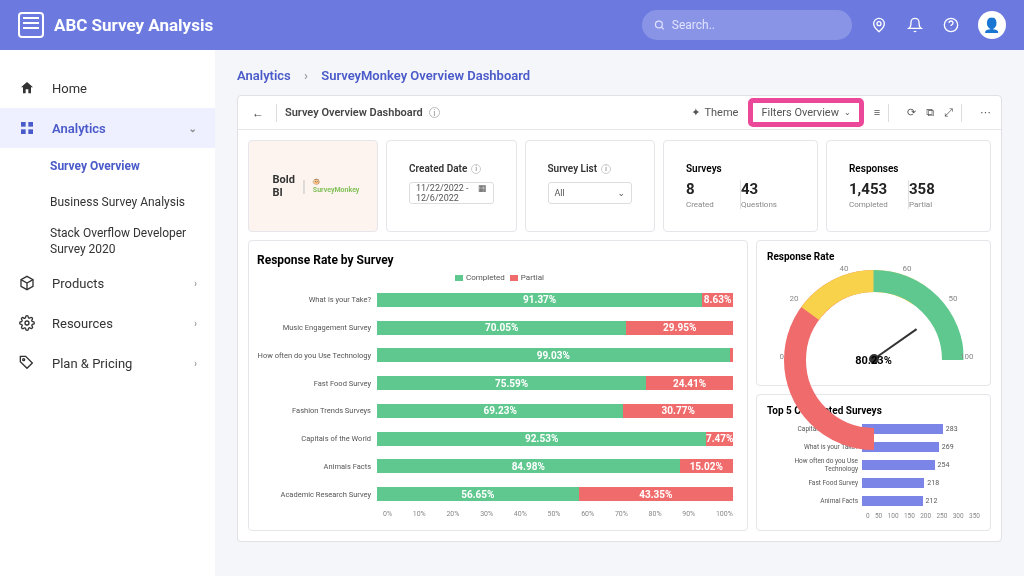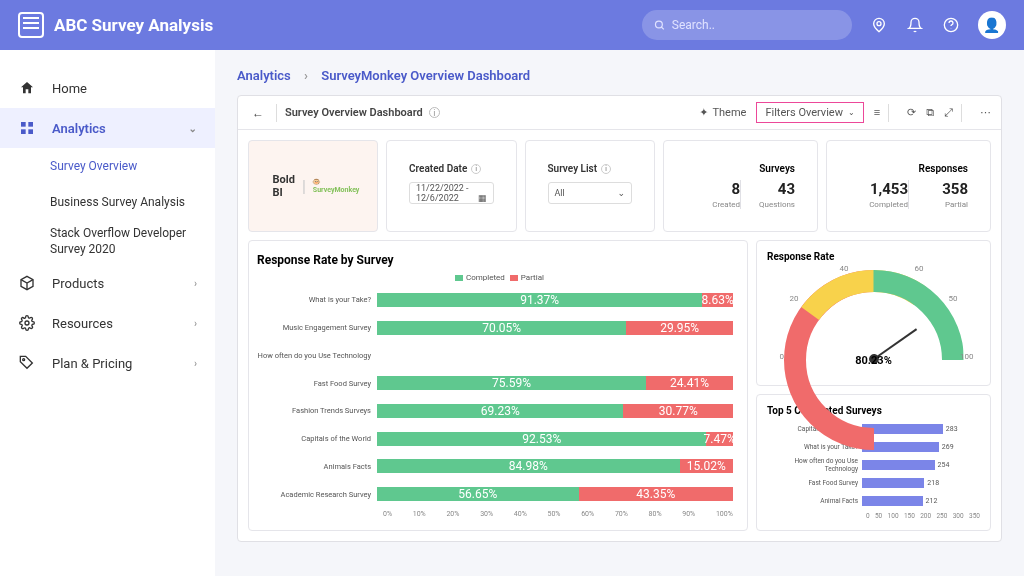--- a/index.html
+++ b/index.html
@@ -13,63 +13,63 @@
 .search input::placeholder{color:#e0e2ff}
 .top-ic{width:18px;height:18px;margin-left:18px;display:flex;align-items:center;justify-content:center}
 .avatar{width:28px;height:28px;border-radius:50%;background:#fff;margin-left:18px;display:flex;align-items:center;justify-content:center;font-size:14px}
 .shell{display:flex;height:526px}
 .sidebar{width:215px;background:#fff;padding-top:18px}
 .snav{display:flex;align-items:center;height:40px;padding:0 18px;font-size:13px;color:#333;cursor:pointer}
 .snav.active{background:#eef0ff;color:#4a5ac9;font-weight:600}
 .snav .ic{width:18px;height:18px;margin-right:16px;display:flex;align-items:center;justify-content:center}
 .snav .chev{margin-left:auto;font-size:10px;color:#888}
 .sub{padding-left:50px;font-size:12px;color:#333;height:36px;display:flex;align-items:center;cursor:pointer}
-.sub.on{color:#4a5ac9;font-weight:400}
+.sub.on{color:#4a5ac9;font-weight:700}
 .sub.wrap{height:auto;padding-top:6px;padding-bottom:6px;padding-right:12px;line-height:1.3}
 .main{flex:1;padding:18px 22px;overflow:hidden}
 .crumbs{font-size:13px;color:#4a5ac9;font-weight:600;margin-bottom:12px}
 .crumbs .sep{margin:0 10px;color:#999}
 .dash{background:#fff;border:1px solid #e0e0e5;border-radius:4px;height:447px;display:flex;flex-direction:column}
 .dhead{height:34px;border-bottom:1px solid #e5e5ea;display:flex;align-items:center;padding:0 10px;font-size:11px;color:#444}
 .dhead .back{width:20px;text-align:center;font-size:12px;cursor:pointer}
 .dhead .vline{width:1px;height:18px;background:#ddd;margin:0 8px}
 .dhead .dtitle{font-weight:600}
 .dhead .info{margin-left:6px;font-size:9px;color:#999;border:1px solid #bbb;border-radius:50%;width:11px;height:11px;display:inline-flex;align-items:center;justify-content:center}
 .dhead .sp{flex:1}
 .dhead .hbtn{margin-left:10px;display:flex;align-items:center;cursor:pointer;color:#555}
-.dhead .hbtn.box{border:1px solid #ec4899;padding:3px 8px;border-radius:0}
+.dhead .hbtn.box{border:5px solid #ec4899;padding:3px 8px;border-radius:5px}
 .dbody{padding:10px;flex:1;display:flex;flex-direction:column;gap:8px;overflow:hidden}
 .row{display:flex;gap:8px}
 .card{background:#fff;border:1px solid #e5e5ea;border-radius:4px;padding:22px}
 .logo-card{width:130px;background:#fdf4f0;display:flex;align-items:center;justify-content:center;gap:4px}
 .bb{font-size:11px;font-weight:700;color:#333}
 .bb-dot{width:14px;height:14px;background:#ff6b2c;border-radius:2px;margin-right:2px;display:inline-block}
 .sm{font-size:7px;color:#84c15b;font-weight:700}
 .kpi-card{flex:1;display:flex;flex-direction:column}
 .kpi-head{font-size:10px;font-weight:600;color:#333;display:flex;align-items:center}
 .kpi-head .info{margin-left:4px;font-size:8px;color:#aaa;border:1px solid #ccc;border-radius:50%;width:10px;height:10px;display:inline-flex;align-items:center;justify-content:center}
-.date-in{margin-top:8px;border:1px solid #ddd;border-radius:3px;height:22px;display:flex;align-items:flex-end;padding:0 6px;font-size:9px;color:#555;justify-content:space-between}
+.date-in{margin-top:8px;border:1px solid #ddd;border-radius:3px;height:22px;display:flex;align-items:flex-start;padding:0 6px;font-size:9px;color:#555;justify-content:space-between}
 .sel{margin-top:8px;border:1px solid #ddd;border-radius:3px;height:22px;display:flex;align-items:center;padding:0 6px;font-size:9px;color:#555;justify-content:space-between}
-.stat-card{width:155px;text-align:right}
+.stat-card{width:155px;text-align:left}
 .stat-t{font-size:10px;font-weight:600;margin-bottom:6px}
 .stat-row{display:flex;justify-content:center;gap:0}
 .stat-col{flex:1}
 .stat-n{font-size:15px;font-weight:700;color:#222}
 .stat-l{font-size:8px;color:#888;margin-top:2px}
 .stat-sep{width:1px;background:#e0e0e5}
 .row2{flex:1;display:flex;gap:8px;min-height:0}
 .big-chart{flex:1;padding:12px 8px;display:flex;flex-direction:column}
 .ct{font-size:12px;font-weight:700;margin-bottom:6px}
 .legend{text-align:center;font-size:8px;color:#555;margin-bottom:4px}
 .lg-sw{display:inline-block;width:8px;height:6px;vertical-align:middle;margin:0 3px}
 .bars{flex:1;display:flex;flex-direction:column;justify-content:space-around;padding-right:6px}
 .brow{display:flex;align-items:center;height:22px}
 .blbl{width:120px;text-align:right;font-size:7.5px;color:#555;padding-right:6px}
 .btrack{flex:1;height:14px;display:flex;position:relative}
-.bseg{height:100%;display:flex;align-items:center;justify-content:center;font-size:12px;color:#fff;font-weight:400}
+.bseg{height:100%;display:flex;align-items:center;justify-content:center;font-size:10px;color:#fff;font-weight:700}
 .bseg.g{background:#5fc88f}
 .bseg.r{background:#f06b6b}
 .xaxis{display:flex;padding-left:126px;padding-right:6px;font-size:7px;color:#888;justify-content:space-between;margin-top:2px}
 .rcol{width:235px;display:flex;flex-direction:column;gap:8px}
 .gauge-card{height:150px;padding:10px;position:relative}
 .gauge-t{font-size:10px;font-weight:700}
 .gauge-wrap{position:relative;width:180px;height:95px;margin:8px auto 0}
 .arc{position:absolute;width:180px;height:180px;border-radius:50%;border:22px solid transparent;clip-path:polygon(0 0,100% 0,100% 50%,0 50%)}
 .arc.r{border-color:#f06b6b;transform:rotate(-90deg)}
 .arc.y{border-color:#f8d24b;transform:rotate(-54deg);clip-path:polygon(50% 0,100% 0,100% 50%,50% 50%)}
@@ -285,20 +285,24 @@
                 </div>
                 <div class="brow">
                   <div class="blbl">Music Engagement Survey</div>
                   <div class="btrack">
                     <div class="bseg g" style="width:70.05%">70.05%</div>
                     <div class="bseg r" style="width:29.95%">29.95%</div>
                   </div>
                 </div>
                 <div class="brow">
                   <div class="blbl">How often do you Use Technology</div>
+                  <div class="btrack">
+                    <div class="bseg g" style="width:99.03%">99.03%</div>
+                    <div class="bseg r" style="width:0.97%"></div>
+                  </div>
                 </div>
                 <div class="brow">
                   <div class="blbl">Fast Food Survey</div>
                   <div class="btrack">
                     <div class="bseg g" style="width:75.59%">75.59%</div>
                     <div class="bseg r" style="width:24.41%">24.41%</div>
                   </div>
                 </div>
                 <div class="brow">
                   <div class="blbl">Fashion Trends Surveys</div>
@@ -348,21 +352,21 @@
             <div class="card gauge-card">
               <div class="gauge-t">Response Rate</div>
               <div class="gauge-wrap">
                 <div class="arc r"></div>
                   <div class="arc y"></div>
                   <div class="arc g"></div>
                 <div class="needle"></div>
                 <div class="gscale" style="left:-4px;top:82px">0</div>
                 <div class="gscale" style="left:6px;top:30pa\:24px;top:24px">20</div>
                 <div class="gscale" style="left:56px;top:-6px">40</div>
-                <div class="gscale" style="right:40px;top:-6px">60</div>
+                <div class="gscale" style="right:52px;top:-6px">60</div>
                 <div class="gscale" style="right:6px;top:24px">50</div>
                 <div class="gscale" style="right:-10px;top:82px">100</div>
                 <div class="gval">80.23%</div>
               </div>
             </div>
             <div class="card top5">
               <div class="gauge-t">Top 5 Completed Surveys</div>
               <div class="t5rows" id="t5-rows">
                   <div class="t5r">
                     <div class="t5l">Capitals of the World</div>

